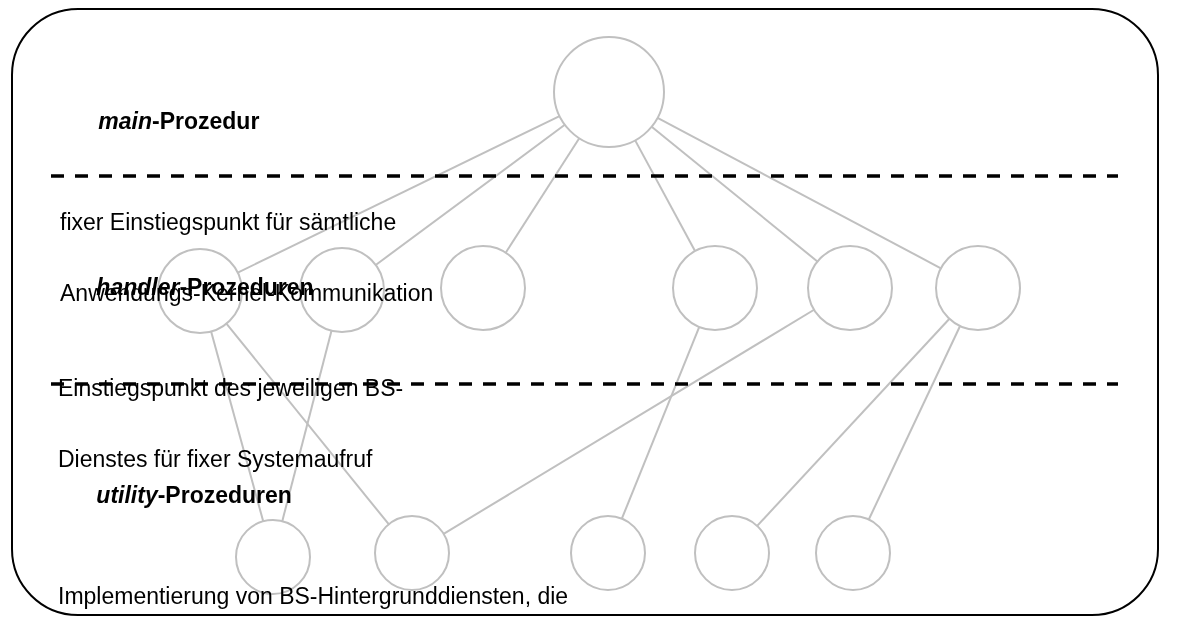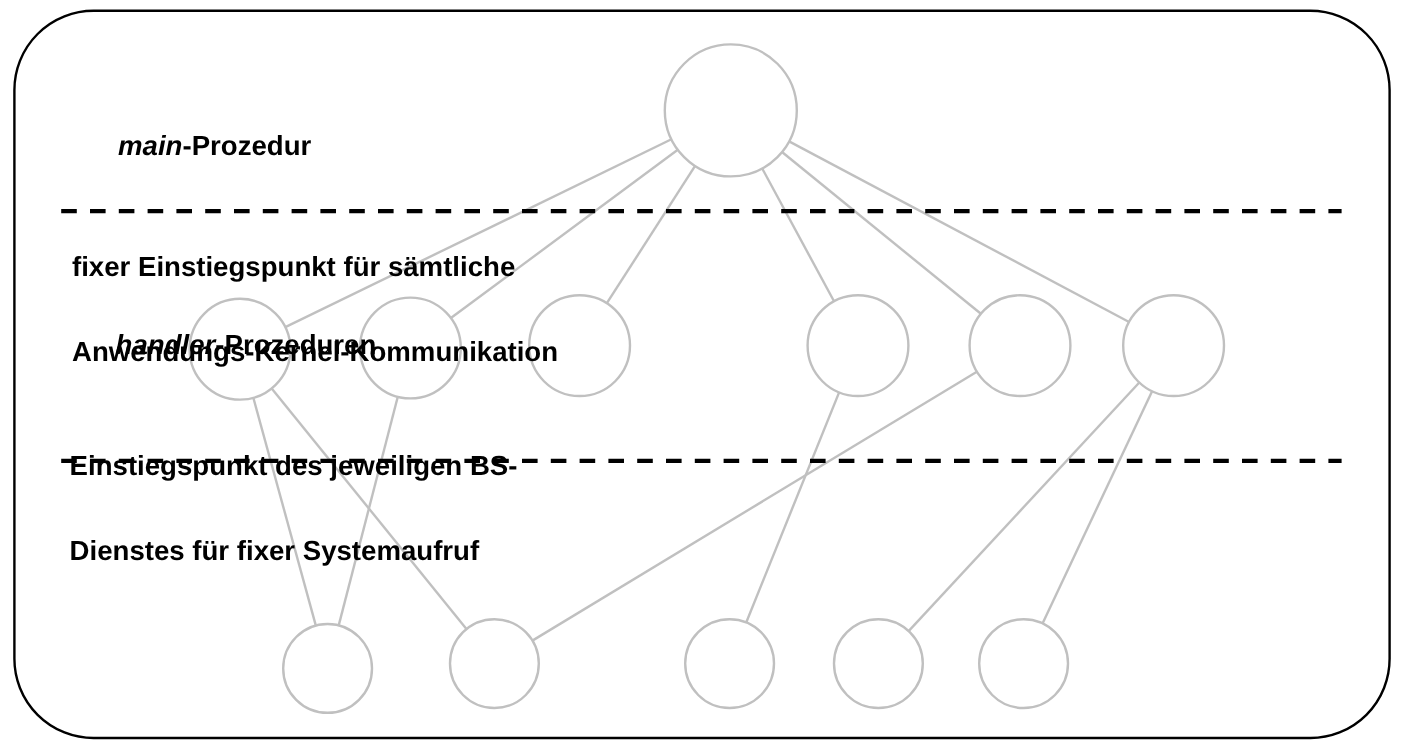--- a/index.html
+++ b/index.html
@@ -35,21 +35,21 @@
   .layer-title {
     font-size: 23px;
     font-weight: bold;
     margin: 0 0 1px 0;
   }
   .layer-title .kw {
     font-style: italic;
   }
   .layer-desc {
     font-size: 23px;
-    font-weight: bold;
+    font-weight: normal;
     margin: 0;
   }
   #layer-main-text { left: 60px; top: 37px; }
   #layer-handler-text { left: 58px; top: 203px; }
   #layer-utility-text { left: 58px; top: 411px; }
 </style>
 </head>
 <body>
 
 <div id="canvas">
@@ -103,17 +103,21 @@
 
   <div class="layer-text" id="layer-handler-text">
     <div class="layer-title">
       <span class="kw">handler</span><span>-Prozeduren</span>
     </div>
     <div class="layer-desc">Einstiegspunkt des jeweiligen BS-</div>
     <div class="layer-desc">Dienstes für fixer Systemaufruf</div>
   </div>
 
   <div class="layer-text" id="layer-utility-text">
+    <div class="layer-title">
+      <span class="kw">utility</span><span>-Prozeduren</span>
+    </div>
+    <div class="layer-desc">Implementierung von BS-Hintergrunddiensten, die</div>
     
     
   </div>
 
 </div>
 
 </body></html>

